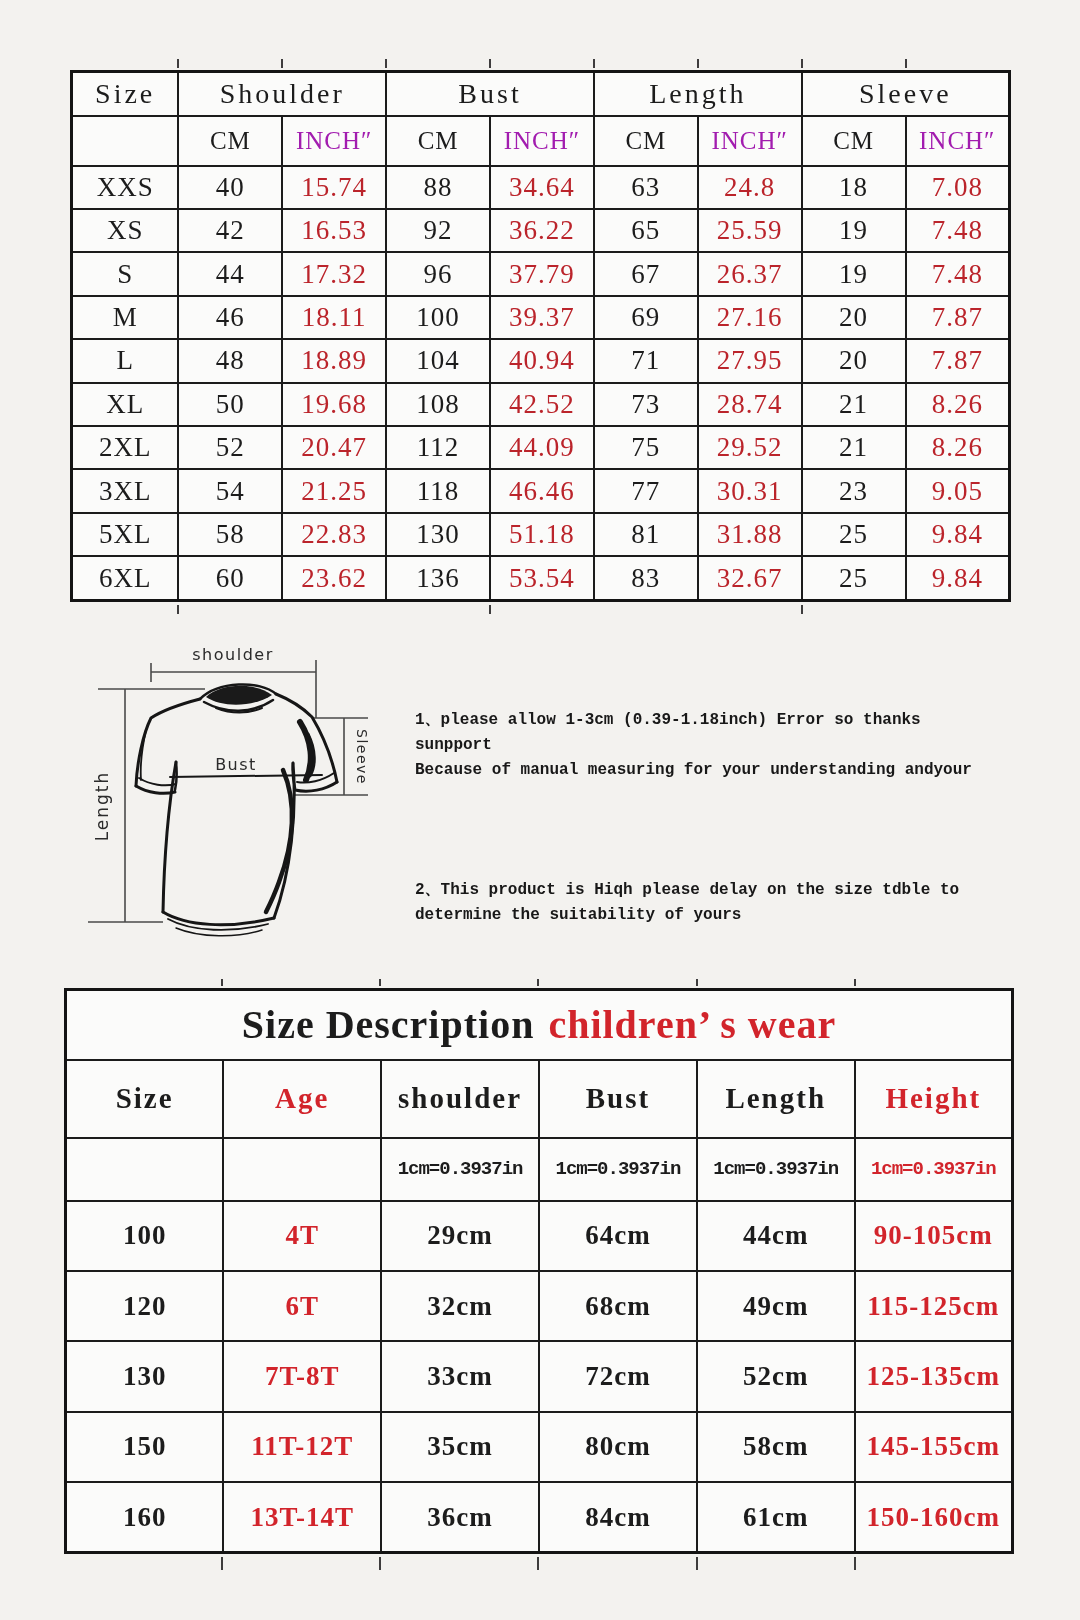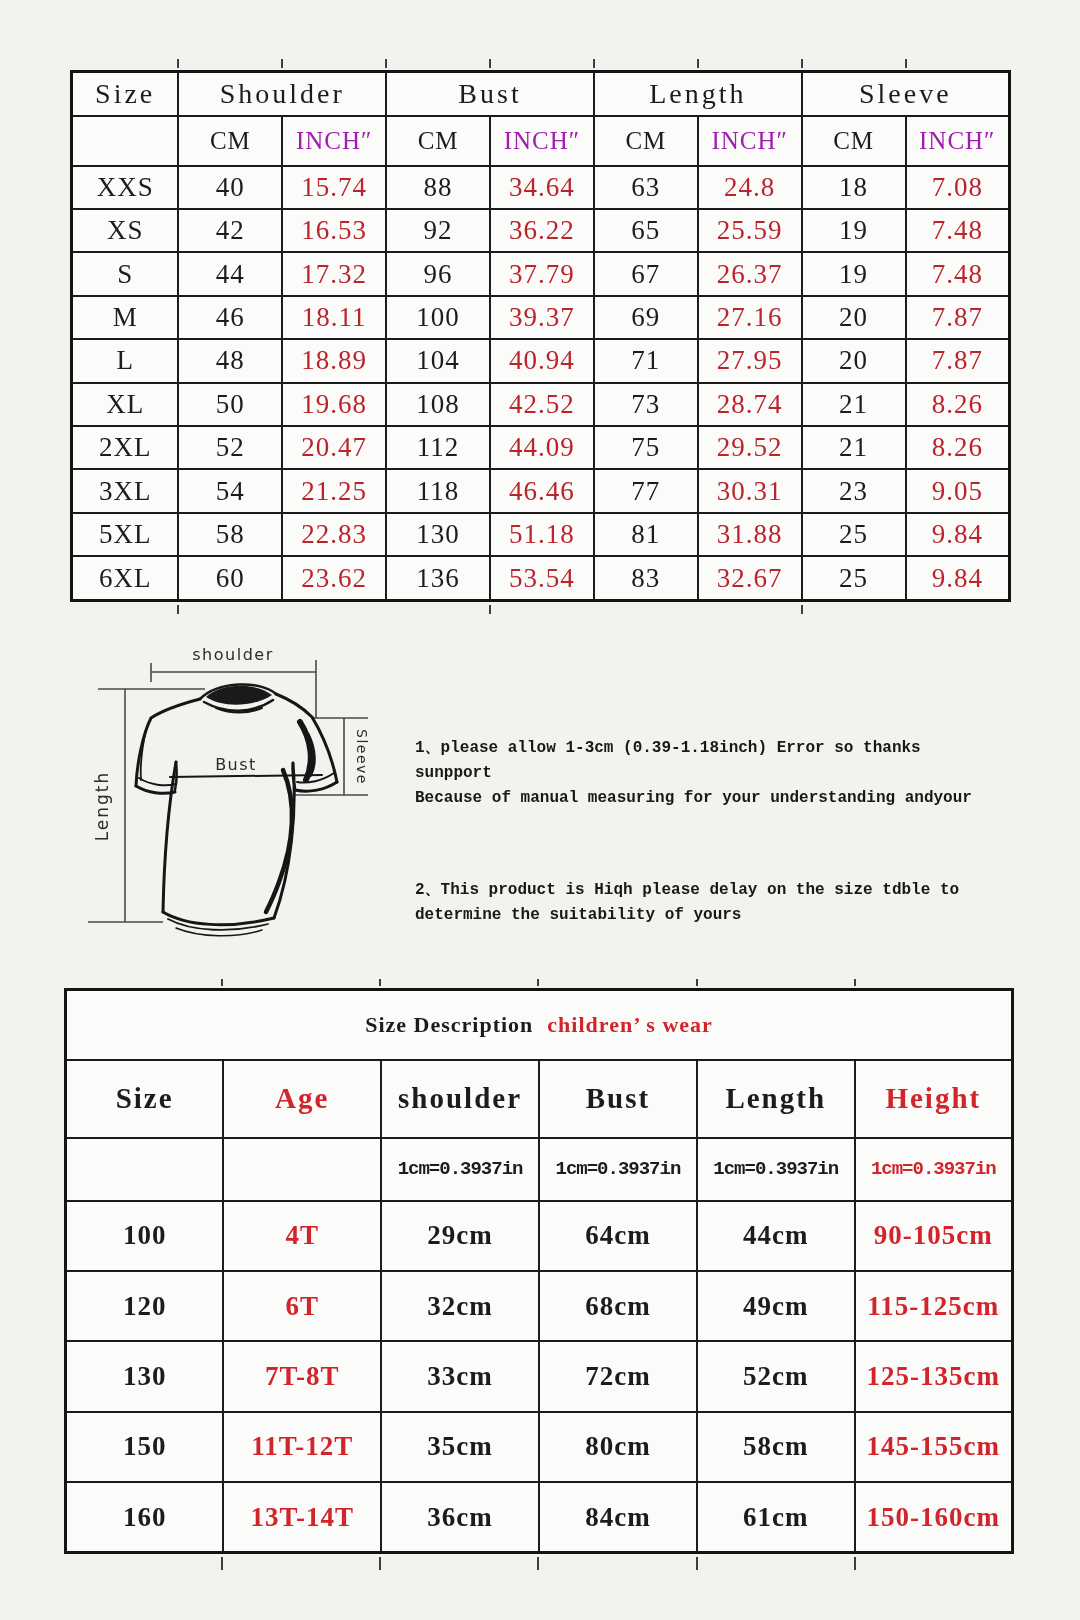--- a/index.html
+++ b/index.html
@@ -18,40 +18,40 @@
   
   .t1 thead tr:first-child{height:44px}
   .t1 thead tr:nth-child(2){height:50px}
   .t1 .h1{font-size:28px;letter-spacing:3px}
   .t1 .h2{font-size:25px;letter-spacing:1px}
   .t1 tbody td{font-size:27px;letter-spacing:1px}
   .t1 tbody td:nth-child(2n+3){color:#bb242b}
   .t1 .red{color:#a21caf}
   
   .t2 .title-row{height:56px}
-  .t2 .title-row td{font-size:22px;font-weight:bold;letter-spacing:1px}
+  .t2 .title-row td{font-size:40px;font-weight:bold;letter-spacing:1px}
   .t2 .title-row .red2{color:#d2242b;margin-left:14px}
   .t2 .head-row{height:62px}
   .t2 .head-row td{font-size:29px;font-weight:bold;letter-spacing:2px}
   .t2 .conv-row{height:50px}
   .t2 .conv-row td{font-size:19px;font-weight:bold;font-family:"Liberation Mono","DejaVu Sans Mono",monospace;letter-spacing:-1px}
   .t2 .data-row{height:56px}
   .t2 .data-row td{font-size:27px;font-weight:600;letter-spacing:1px}
   .t2 .head-row td:nth-child(2),.t2 .head-row td:nth-child(6),
   .t2 .conv-row td:nth-child(6),
   .t2 .data-row td:nth-child(2),.t2 .data-row td:nth-child(6){color:#d2242b}
   
   .stub{position:absolute;width:2px;background:#1d1d1d;opacity:.85}
   
   .note{
     position:absolute;left:415px;width:600px;
     font-family:"Liberation Mono","DejaVu Sans Mono",monospace;
     font-size:16px;font-weight:bold;line-height:25px;color:#181818;
   }
-  #note1{top:736px}
+  #note1{top:708px}
   #note2{top:878px}
   
   #diagram{position:absolute;left:70px;top:600px;width:320px;height:345px}
   #diagram text{font-family:"DejaVu Sans","Liberation Sans",sans-serif;fill:#2b2b2b}
 </style>
 </head>
 <body>
 
 <div class="tbl-wrap" id="t1-wrap">
   <table class="t1">

